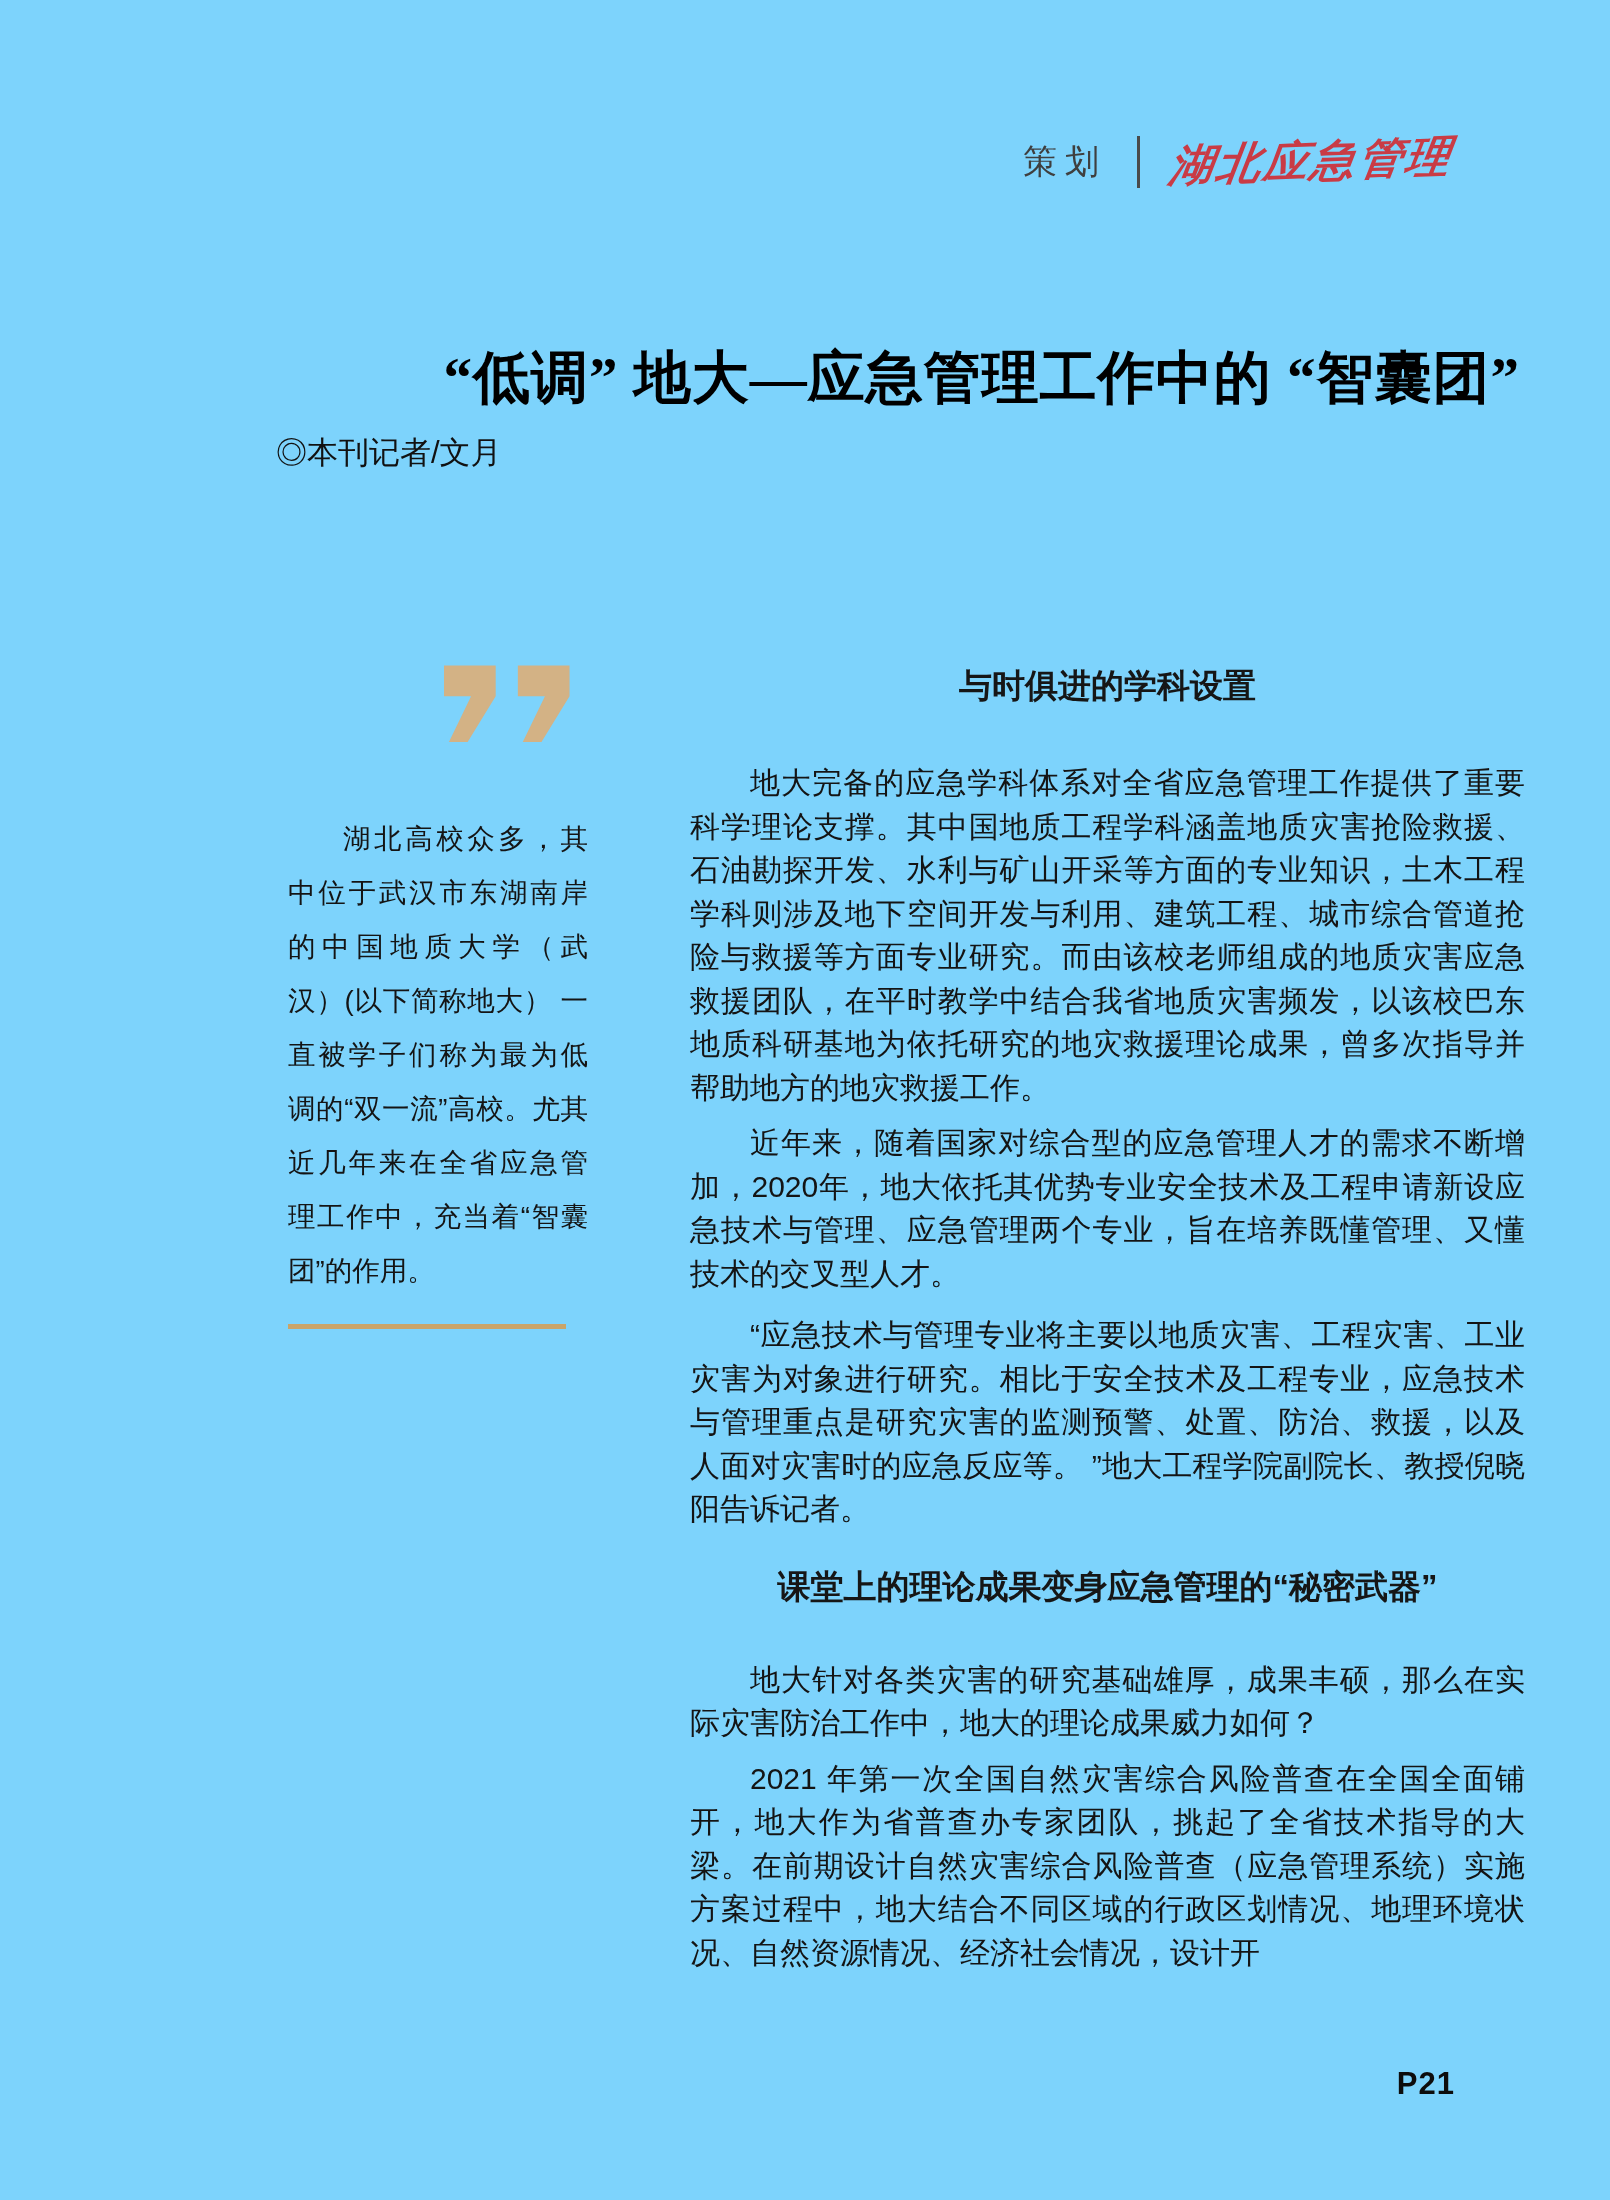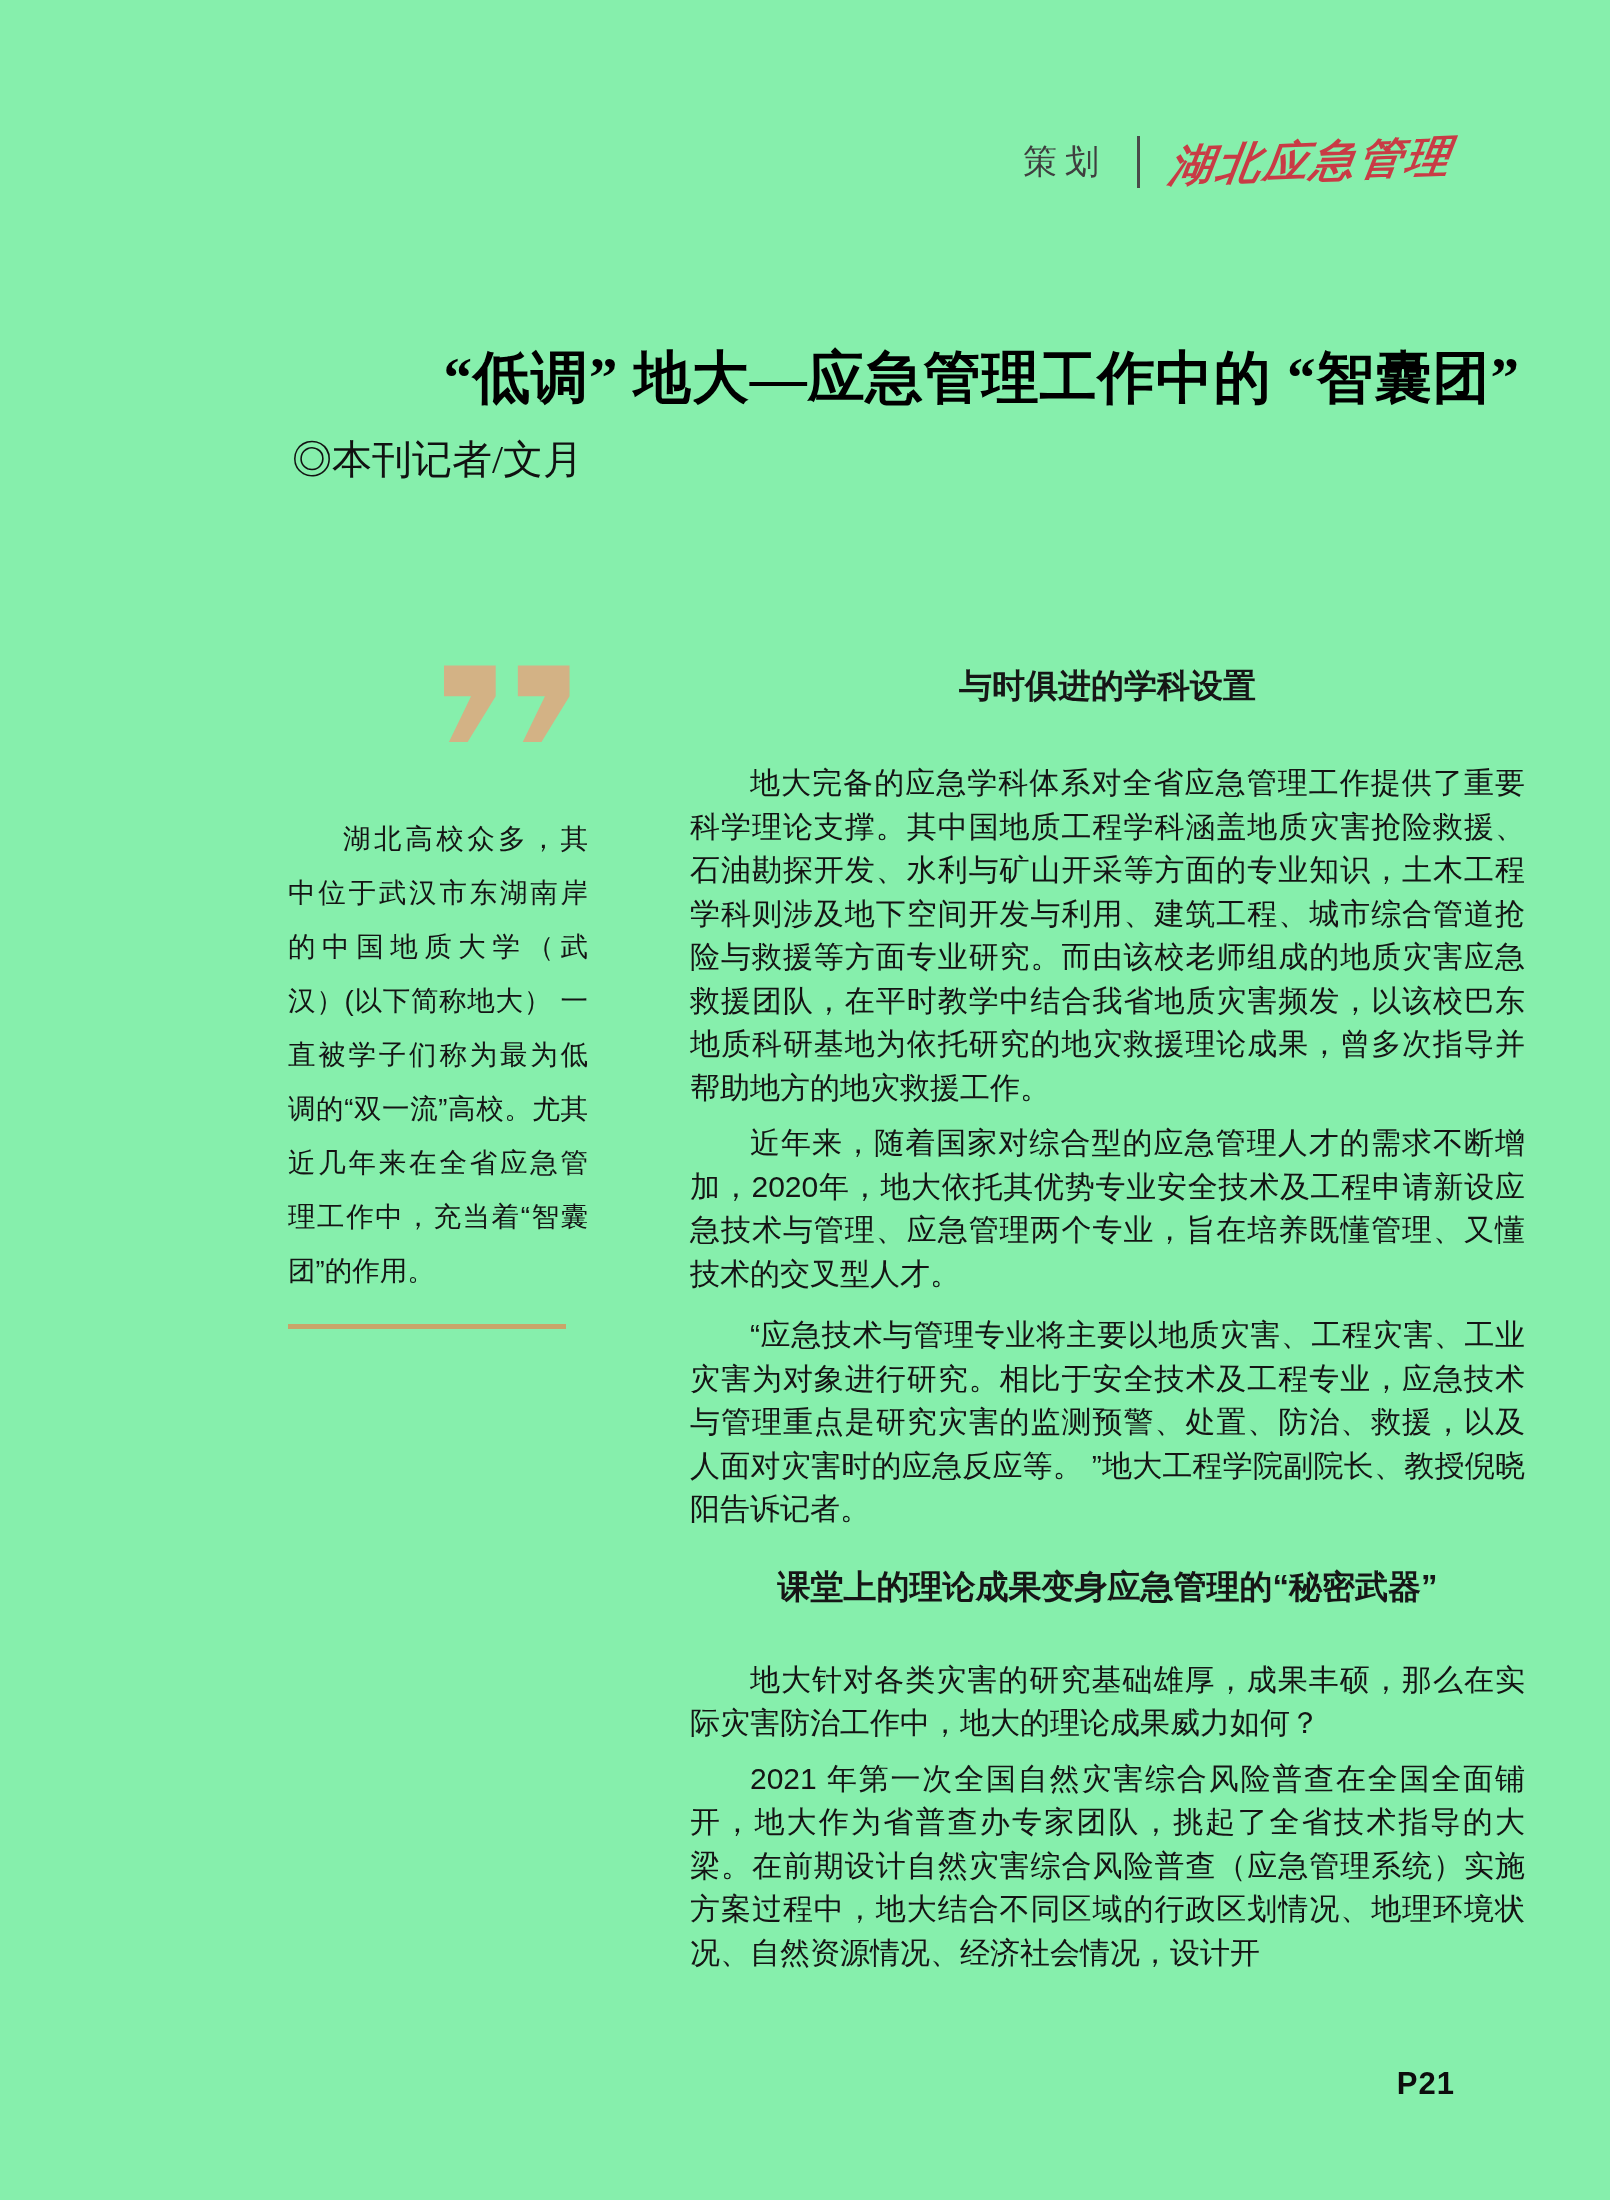--- a/index.html
+++ b/index.html
@@ -1,20 +1,20 @@
 <!DOCTYPE html>
 <html><head>
 <meta charset="utf-8">
 <style>
   html,body { margin:0; padding:0; background:#e8e8e8; }
   .page {
     position:relative;
     width:1610px; height:2200px;
     margin:0 auto;
-    background:#86efac;
+    background:#7dd3fc;
     font-family:"Liberation Sans", sans-serif;
     color:#1a1a1a;
     overflow:hidden;
   }
 
   
   .header {
     position:absolute; top:132px; right:158px;
     display:flex; align-items:center; gap:30px;
   }
@@ -33,22 +33,22 @@
   }
 
   
   .article-title {
     position:absolute; top:302px; left:90px; width:1430px;
     text-align:right;
     font-size:57px; font-weight:bold; color:#000;
     letter-spacing:1px; white-space:nowrap;font-family:Liberation Serif, serif;
   }
   .byline {
-    position:absolute; top:432px; left:292px;
-    font-size:40px; color:#111;font-family:Liberation Serif, serif;
+    position:absolute; top:432px; left:276px;
+    font-size:31px; color:#111;
   }
 
   
   .sidebar {
     position:absolute; left:288px; top:660px; width:300px;
   }
   .quote-mark { margin-left:156px; height:90px; }
   .sidebar-text {
     margin-top:62px;
     font-size:27.5px; line-height:54px;

